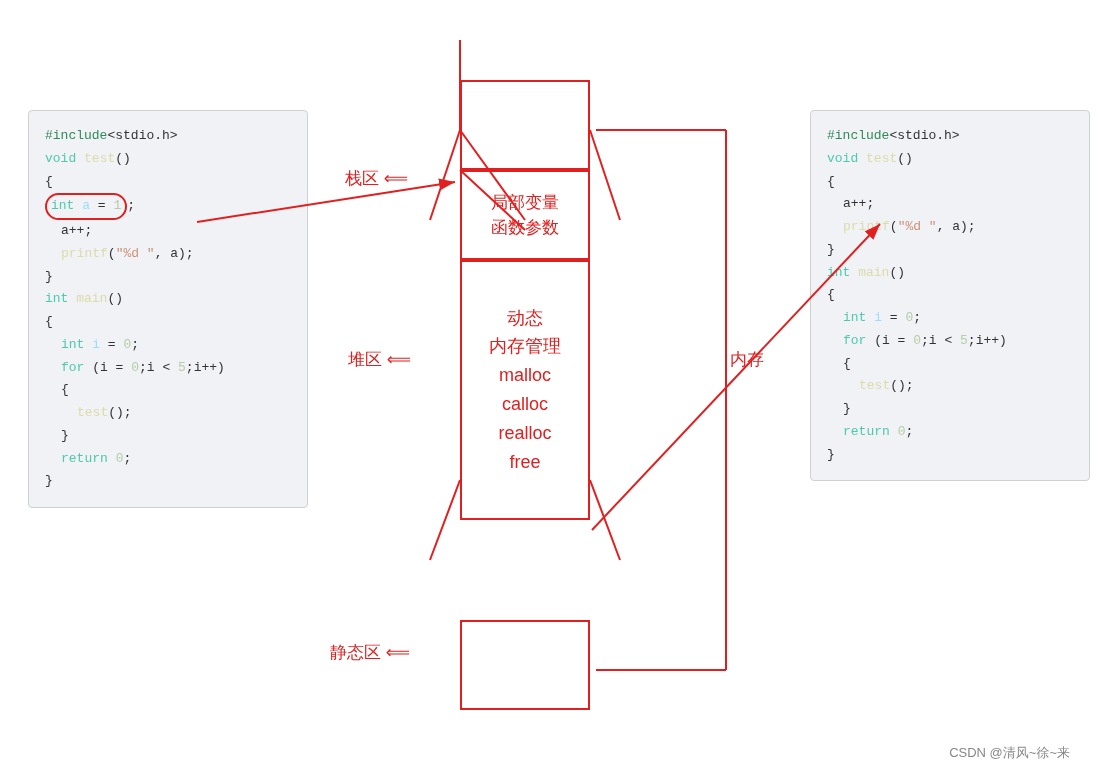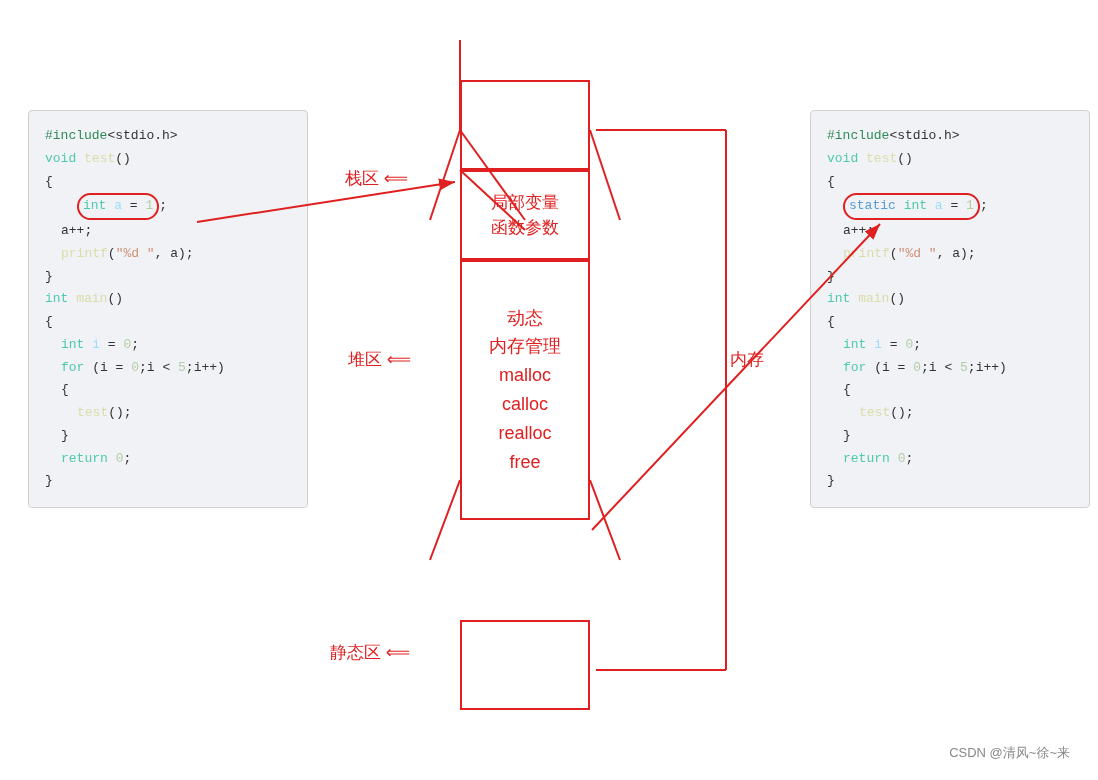--- a/index.html
+++ b/index.html
@@ -99,40 +99,39 @@
       font-family: Arial, sans-serif;
     }
   </style>
 </head>
 <body>
 
 <div class="code-panel left">
   <span class="code-line"><span style="color:#2e8b57">#include</span><span style="color:#333">&lt;stdio.h&gt;</span></span>
   <span class="code-line"><span style="color:#4ec9b0">void</span> <span style="color:#dcdcaa">test</span>()</span>
   <span class="code-line"><span style="color:#333">{</span></span>
-  <span class="code-line"><span style="margin-left:32px"><span class="highlight-circle"><span style="color:#4ec9b0">int</span> <span style="color:#9cdcfe">a</span> <span style="color:#333">= </span><span style="color:#b5cea8">1</span></span>;</span></span>
+  <span class="code-line"><span style="margin-left:0"><span class="highlight-circle"><span style="color:#4ec9b0">int</span> <span style="color:#9cdcfe">a</span> <span style="color:#333">= </span><span style="color:#b5cea8">1</span></span>;</span></span>
   <span class="code-line"><span style="margin-left:16px">a++;</span></span>
   <span class="code-line"><span style="margin-left:16px"><span style="color:#dcdcaa">printf</span>(<span style="color:#ce9178">"%d "</span>, a);</span></span>
   <span class="code-line">}</span>
   <span class="code-line"><span style="color:#4ec9b0">int</span> <span style="color:#dcdcaa">main</span>()</span>
   <span class="code-line">{</span>
   <span class="code-line"><span style="margin-left:16px"><span style="color:#4ec9b0">int</span> <span style="color:#9cdcfe">i</span> = <span style="color:#b5cea8">0</span>;</span></span>
   <span class="code-line"><span style="margin-left:16px"><span style="color:#4ec9b0">for</span> (i = <span style="color:#b5cea8">0</span>;i &lt; <span style="color:#b5cea8">5</span>;i++)</span></span>
   <span class="code-line"><span style="margin-left:16px">{</span></span>
   <span class="code-line"><span style="margin-left:32px"><span style="color:#dcdcaa">test</span>();</span></span>
   <span class="code-line"><span style="margin-left:16px">}</span></span>
   <span class="code-line"><span style="margin-left:16px"><span style="color:#4ec9b0">return</span> <span style="color:#b5cea8">0</span>;</span></span>
   <span class="code-line">}</span>
 </div>
 
 <div class="code-panel right">
   <span class="code-line"><span style="color:#2e8b57">#include</span><span style="color:#333">&lt;stdio.h&gt;</span></span>
   <span class="code-line"><span style="color:#4ec9b0">void</span> <span style="color:#dcdcaa">test</span>()</span>
   <span class="code-line">{</span>
-  <span class="code-line"><span style="margin-left:16px"><span class="highlight-circle"><span style="color:#569cd6">static</span> <span style="color:#4ec9b0">int</span> <span style="color:#9cdcfe">a</span> <span style="color:#333">= </span><span style="color:#b5cea8">1</span></span>;</span></span>
   <span class="code-line"><span style="margin-left:16px">a++;</span></span>
   <span class="code-line"><span style="margin-left:16px"><span style="color:#dcdcaa">printf</span>(<span style="color:#ce9178">"%d "</span>, a);</span></span>
   <span class="code-line">}</span>
   <span class="code-line"><span style="color:#4ec9b0">int</span> <span style="color:#dcdcaa">main</span>()</span>
   <span class="code-line">{</span>
   <span class="code-line"><span style="margin-left:16px"><span style="color:#4ec9b0">int</span> <span style="color:#9cdcfe">i</span> = <span style="color:#b5cea8">0</span>;</span></span>
   <span class="code-line"><span style="margin-left:16px"><span style="color:#4ec9b0">for</span> (i = <span style="color:#b5cea8">0</span>;i &lt; <span style="color:#b5cea8">5</span>;i++)</span></span>
   <span class="code-line"><span style="margin-left:16px">{</span></span>
   <span class="code-line"><span style="margin-left:32px"><span style="color:#dcdcaa">test</span>();</span></span>
   <span class="code-line"><span style="margin-left:16px">}</span></span>

